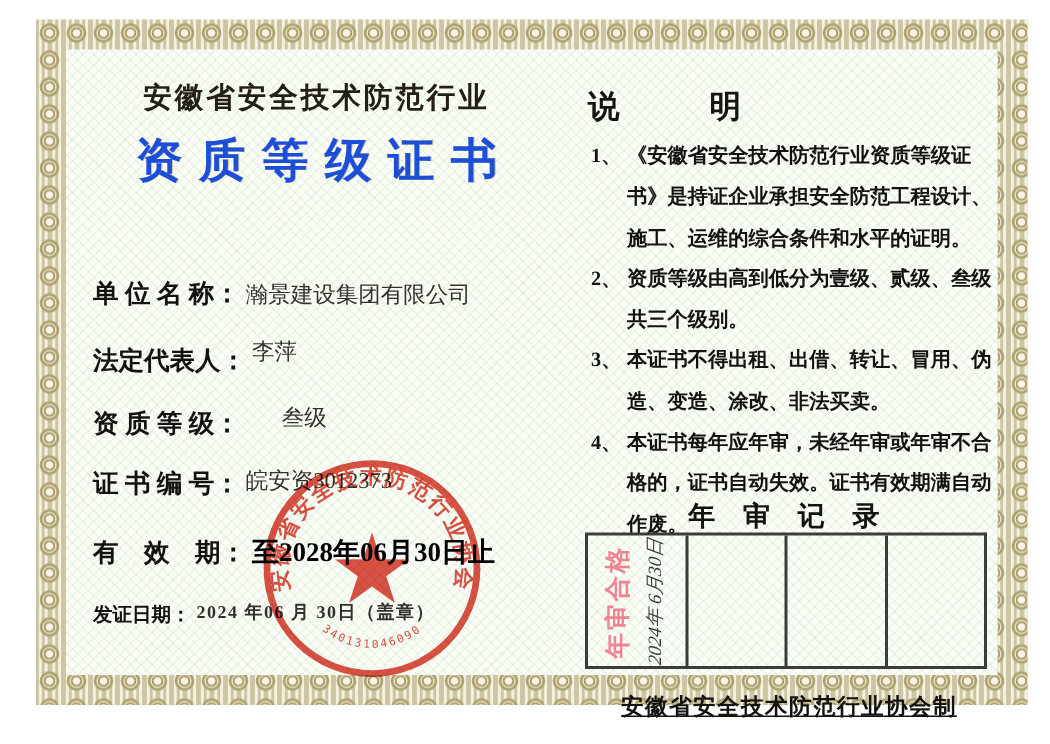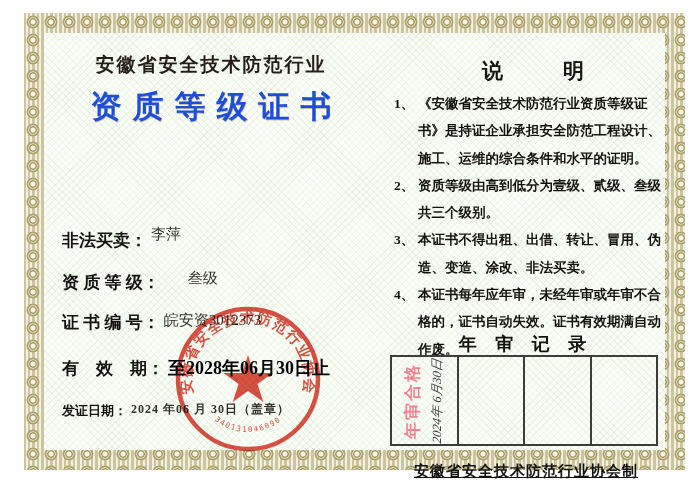--- a/index.html
+++ b/index.html
@@ -51,21 +51,21 @@
   .row-5 .field-value { font-size:18px; font-weight:bold; color:#000000; }
   .row-6 { top:401px; }
   .row-6 .field-label { font-size:13px; }
   .row-6 .field-value { font-size:12px; font-weight:bold; position:relative; top:-2px; letter-spacing:1px; }
 
   
   .stamp { position:absolute; left:173px; top:304px; width:150px; height:150px;
     opacity:.88; mix-blend-mode:multiply; pointer-events:none; }
 
   
-  .notes-title { position:absolute; left:402px; top:57px; width:268px; text-align:center;
+  .notes-title { position:absolute; left:392px; top:57px; width:268px; 
     font-size:21px; font-weight:bold; letter-spacing:6px; color:#171513; }
   .notes-list { position:absolute; left:393px; top:90px; width:274px;
     font-size:13.5px; font-weight:bold; line-height:27.3px; color:#14120f; }
   .note-item { position:relative; padding-left:25px; }
   .note-num { position:absolute; left:1px; top:0; }
 
   .review-title { position:absolute; left:392px; top:332px; width:268px; text-align:center;
     font-size:18px; font-weight:bold; letter-spacing:7px; color:#14120f; }
   .review-table { position:absolute; left:390px; top:355px; width:268px; height:91px;
     display:flex; border:2px solid #3c3c3a; background:transparent; }
@@ -86,22 +86,25 @@
 <div class="page">
   <div class="frame">
     <div class="inner"></div>
   </div>
 
   <div class="content">
 
     <div class="industry-line">安徽省安全技术防范行业</div>
     <div class="cert-title">资质等级证书</div>
 
+    <div class="field-row row-1">
+      <span class="field-label">单 位 名 称：</span><span class="field-value">瀚景建设集团有限公司</span>
+    </div>
     <div class="field-row row-2">
-      <span class="field-label">非法买卖：</span><span class="field-value">李萍</span>
+      <span class="field-label">法定代表人：</span><span class="field-value">李萍</span>
     </div>
     <div class="field-row row-3">
       <span class="field-label">资 质 等 级：</span><span class="field-value">叁级</span>
     </div>
     <div class="field-row row-4">
       <span class="field-label">证 书 编 号：</span><span class="field-value">皖安资3012373</span>
     </div>
     <div class="field-row row-5">
       <span class="field-label">有　效　期：</span><span class="field-value">至2028年06月30日止</span>
     </div>

